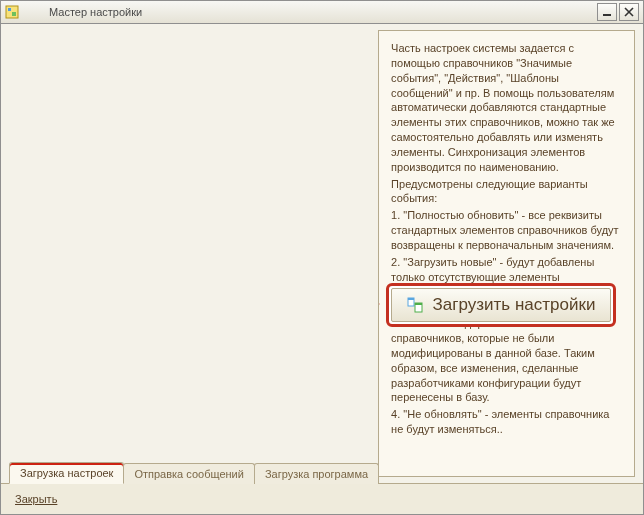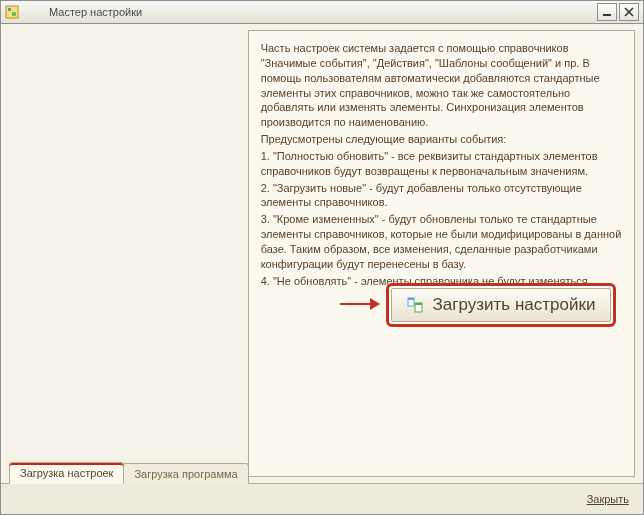--- a/index.html
+++ b/index.html
@@ -118,21 +118,21 @@
     cursor: pointer;
   }
   .btn-icon { width:16px; height:16px; display:flex; align-items:center; justify-content:center; }
 
   .footer {
     height: 30px;
     border-top: 1px solid #b5aa8d;
     background: #efebdc;
     display: flex;
     align-items: center;
-    justify-content: flex-end;
+    justify-content: flex-start;
     padding: 0 6px;
   }
   .close-text {
     color: #594228;
     text-decoration: underline;
     cursor: pointer;
     padding: 4px 8px;
   }
 </style>
 </head>
@@ -160,20 +160,21 @@
             <line x1="1" y1="1" x2="9" y2="9" stroke="#333" stroke-width="1.6"></line>
             <line x1="9" y1="1" x2="1" y2="9" stroke="#333" stroke-width="1.6"></line>
           </svg>
       </div>
     </div>
   </div>
 
   <div class="body">
     <div class="tabs">
       <div class="tab active">Загрузка настроек</div>
+      <div class="tab">Отправка сообщений</div>
       <div class="tab">Загрузка программа</div>
     </div>
 
     <div class="tab-content">
       <p>Часть настроек системы задается с помощью справочников "Значимые события", "Действия", "Шаблоны сообщений" и пр. В помощь пользователям автоматически добавляются стандартные элементы этих справочников, можно так же самостоятельно добавлять или изменять элементы. Синхронизация элементов производится по наименованию.</p>
       <p>Предусмотрены следующие варианты события:</p>
       <p>1. "Полностью обновить" - все реквизиты стандартных элементов справочников будут возвращены к первоначальным значениям.</p>
       <p>2. "Загрузить новые" - будут добавлены только отсутствующие элементы справочников.</p>
       <p>3. "Кроме измененных" - будут обновлены только те стандартные элементы справочников, которые не были модифицированы в данной базе. Таким образом, все изменения, сделанные разработчиками конфигурации будут перенесены в базу.</p>
       <p>4. "Не обновлять" - элементы справочника не будут изменяться..</p>

